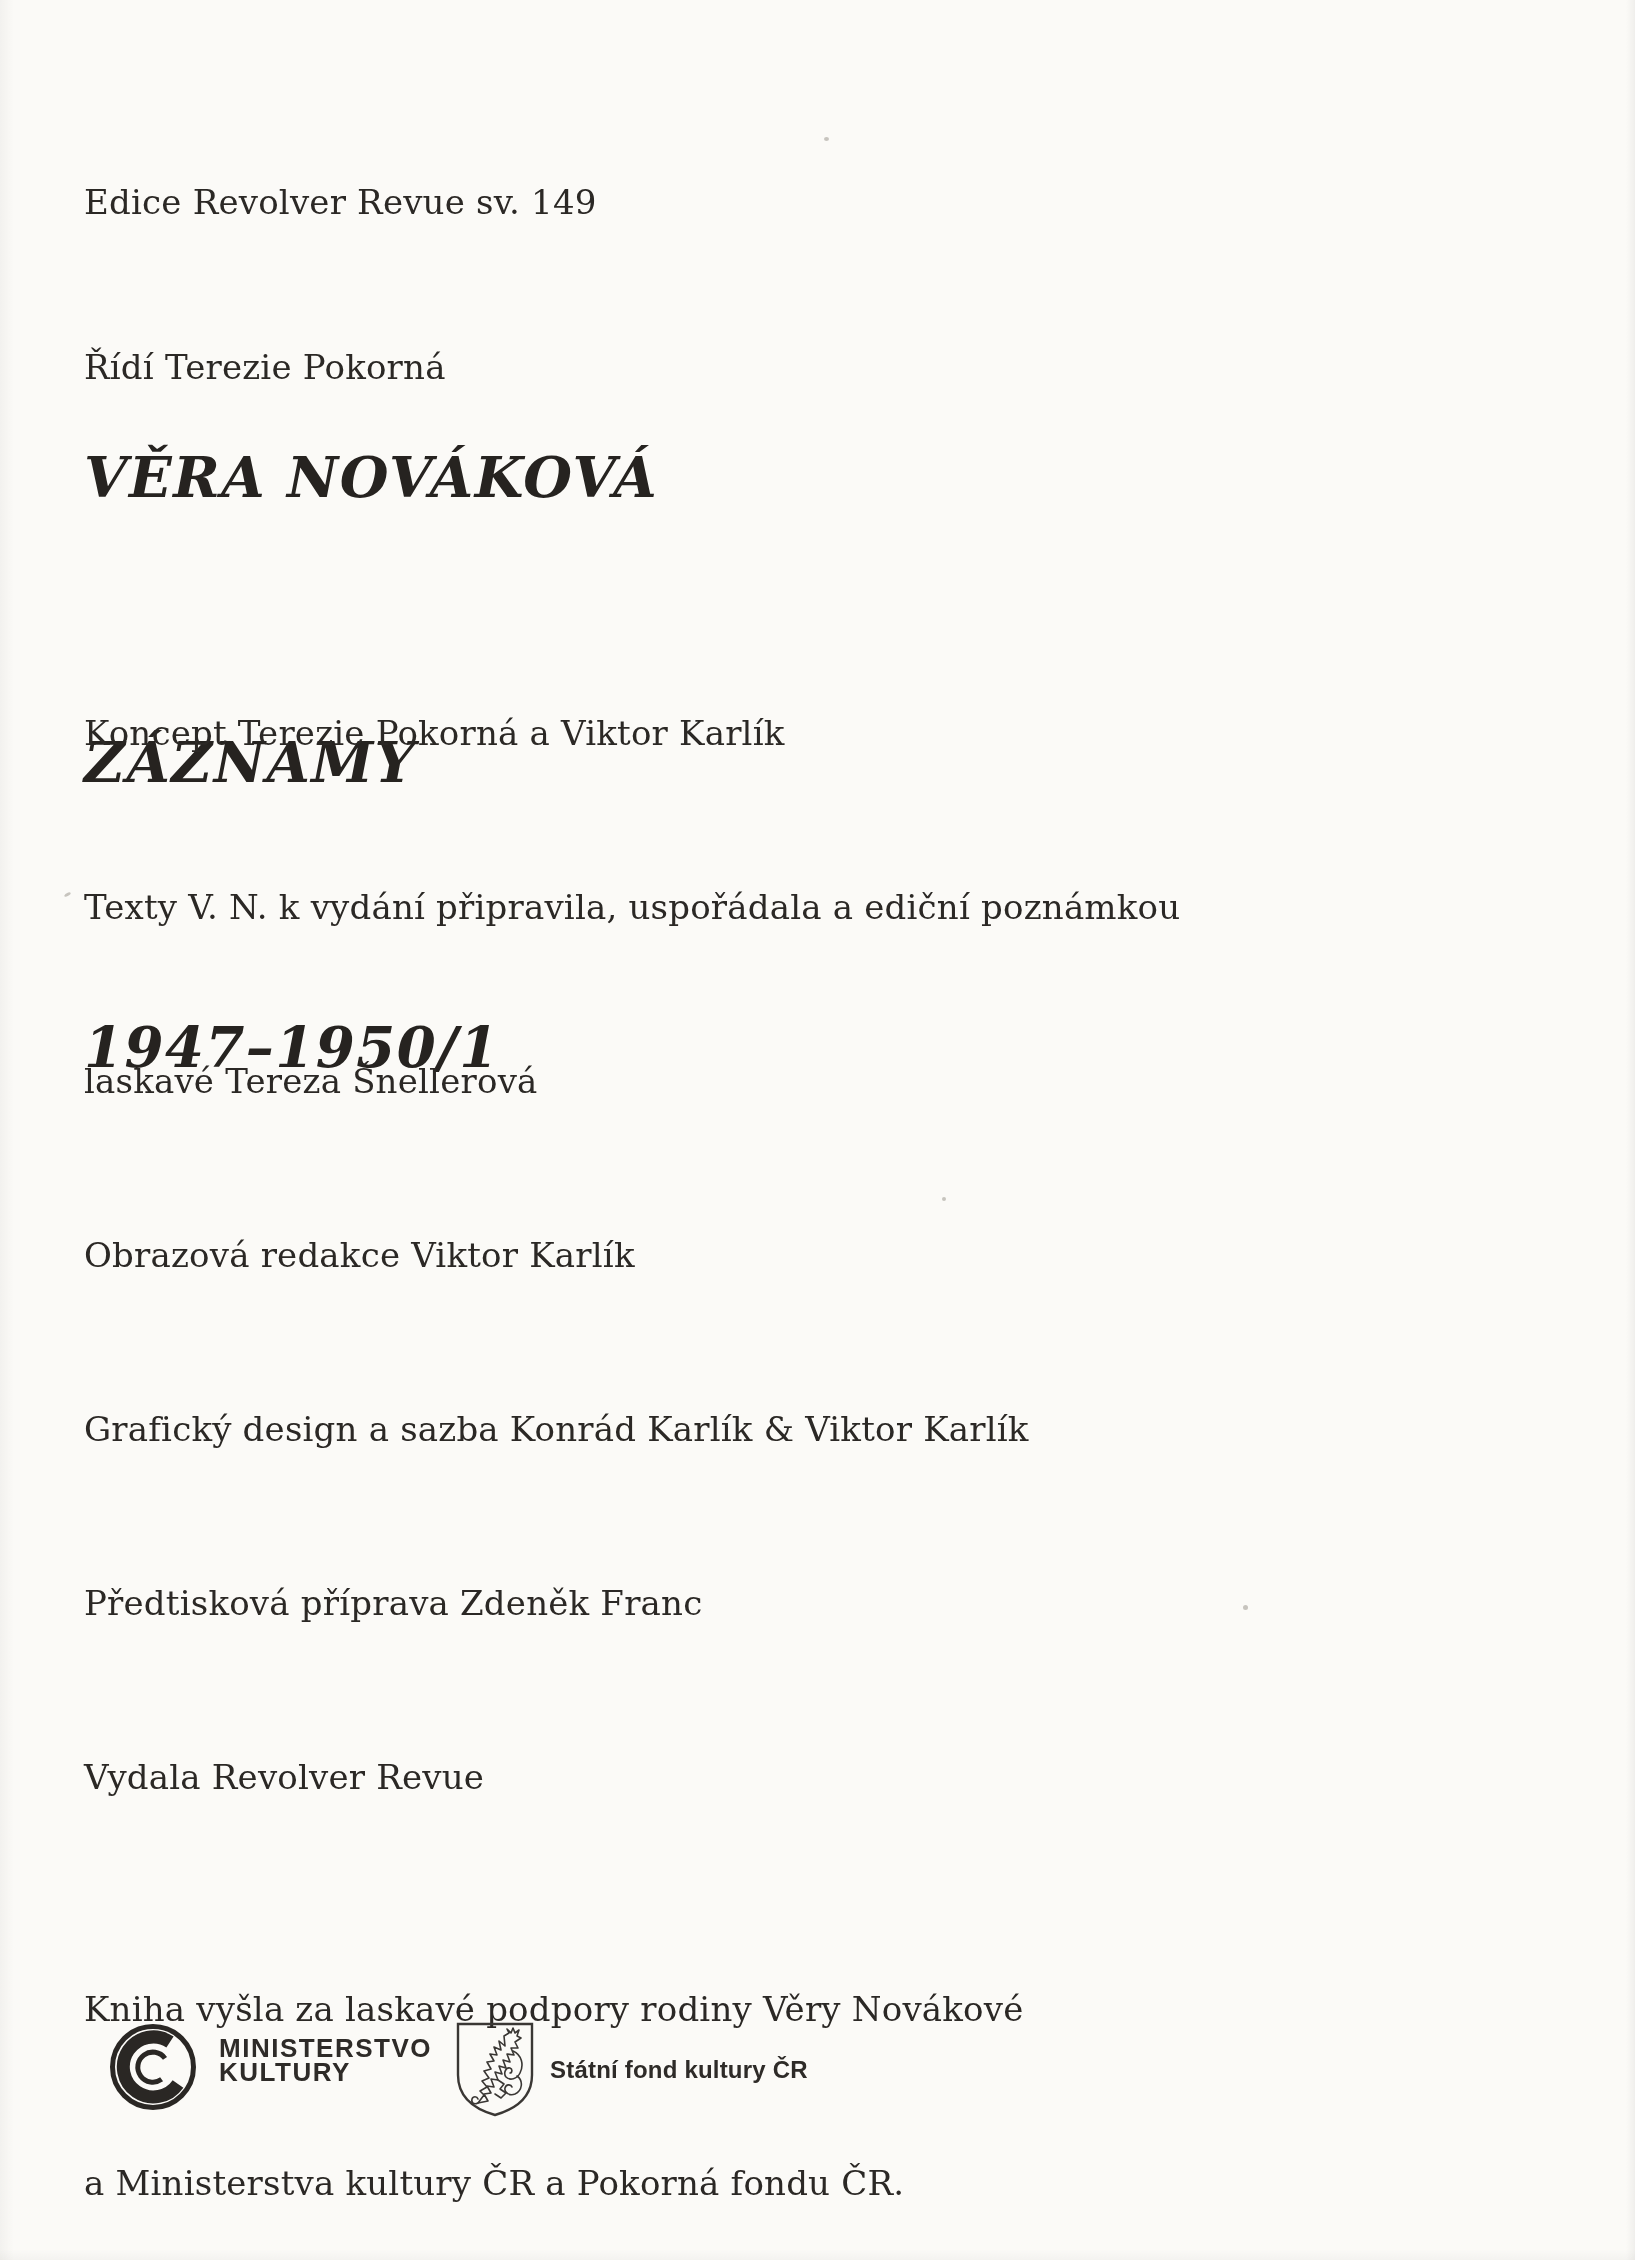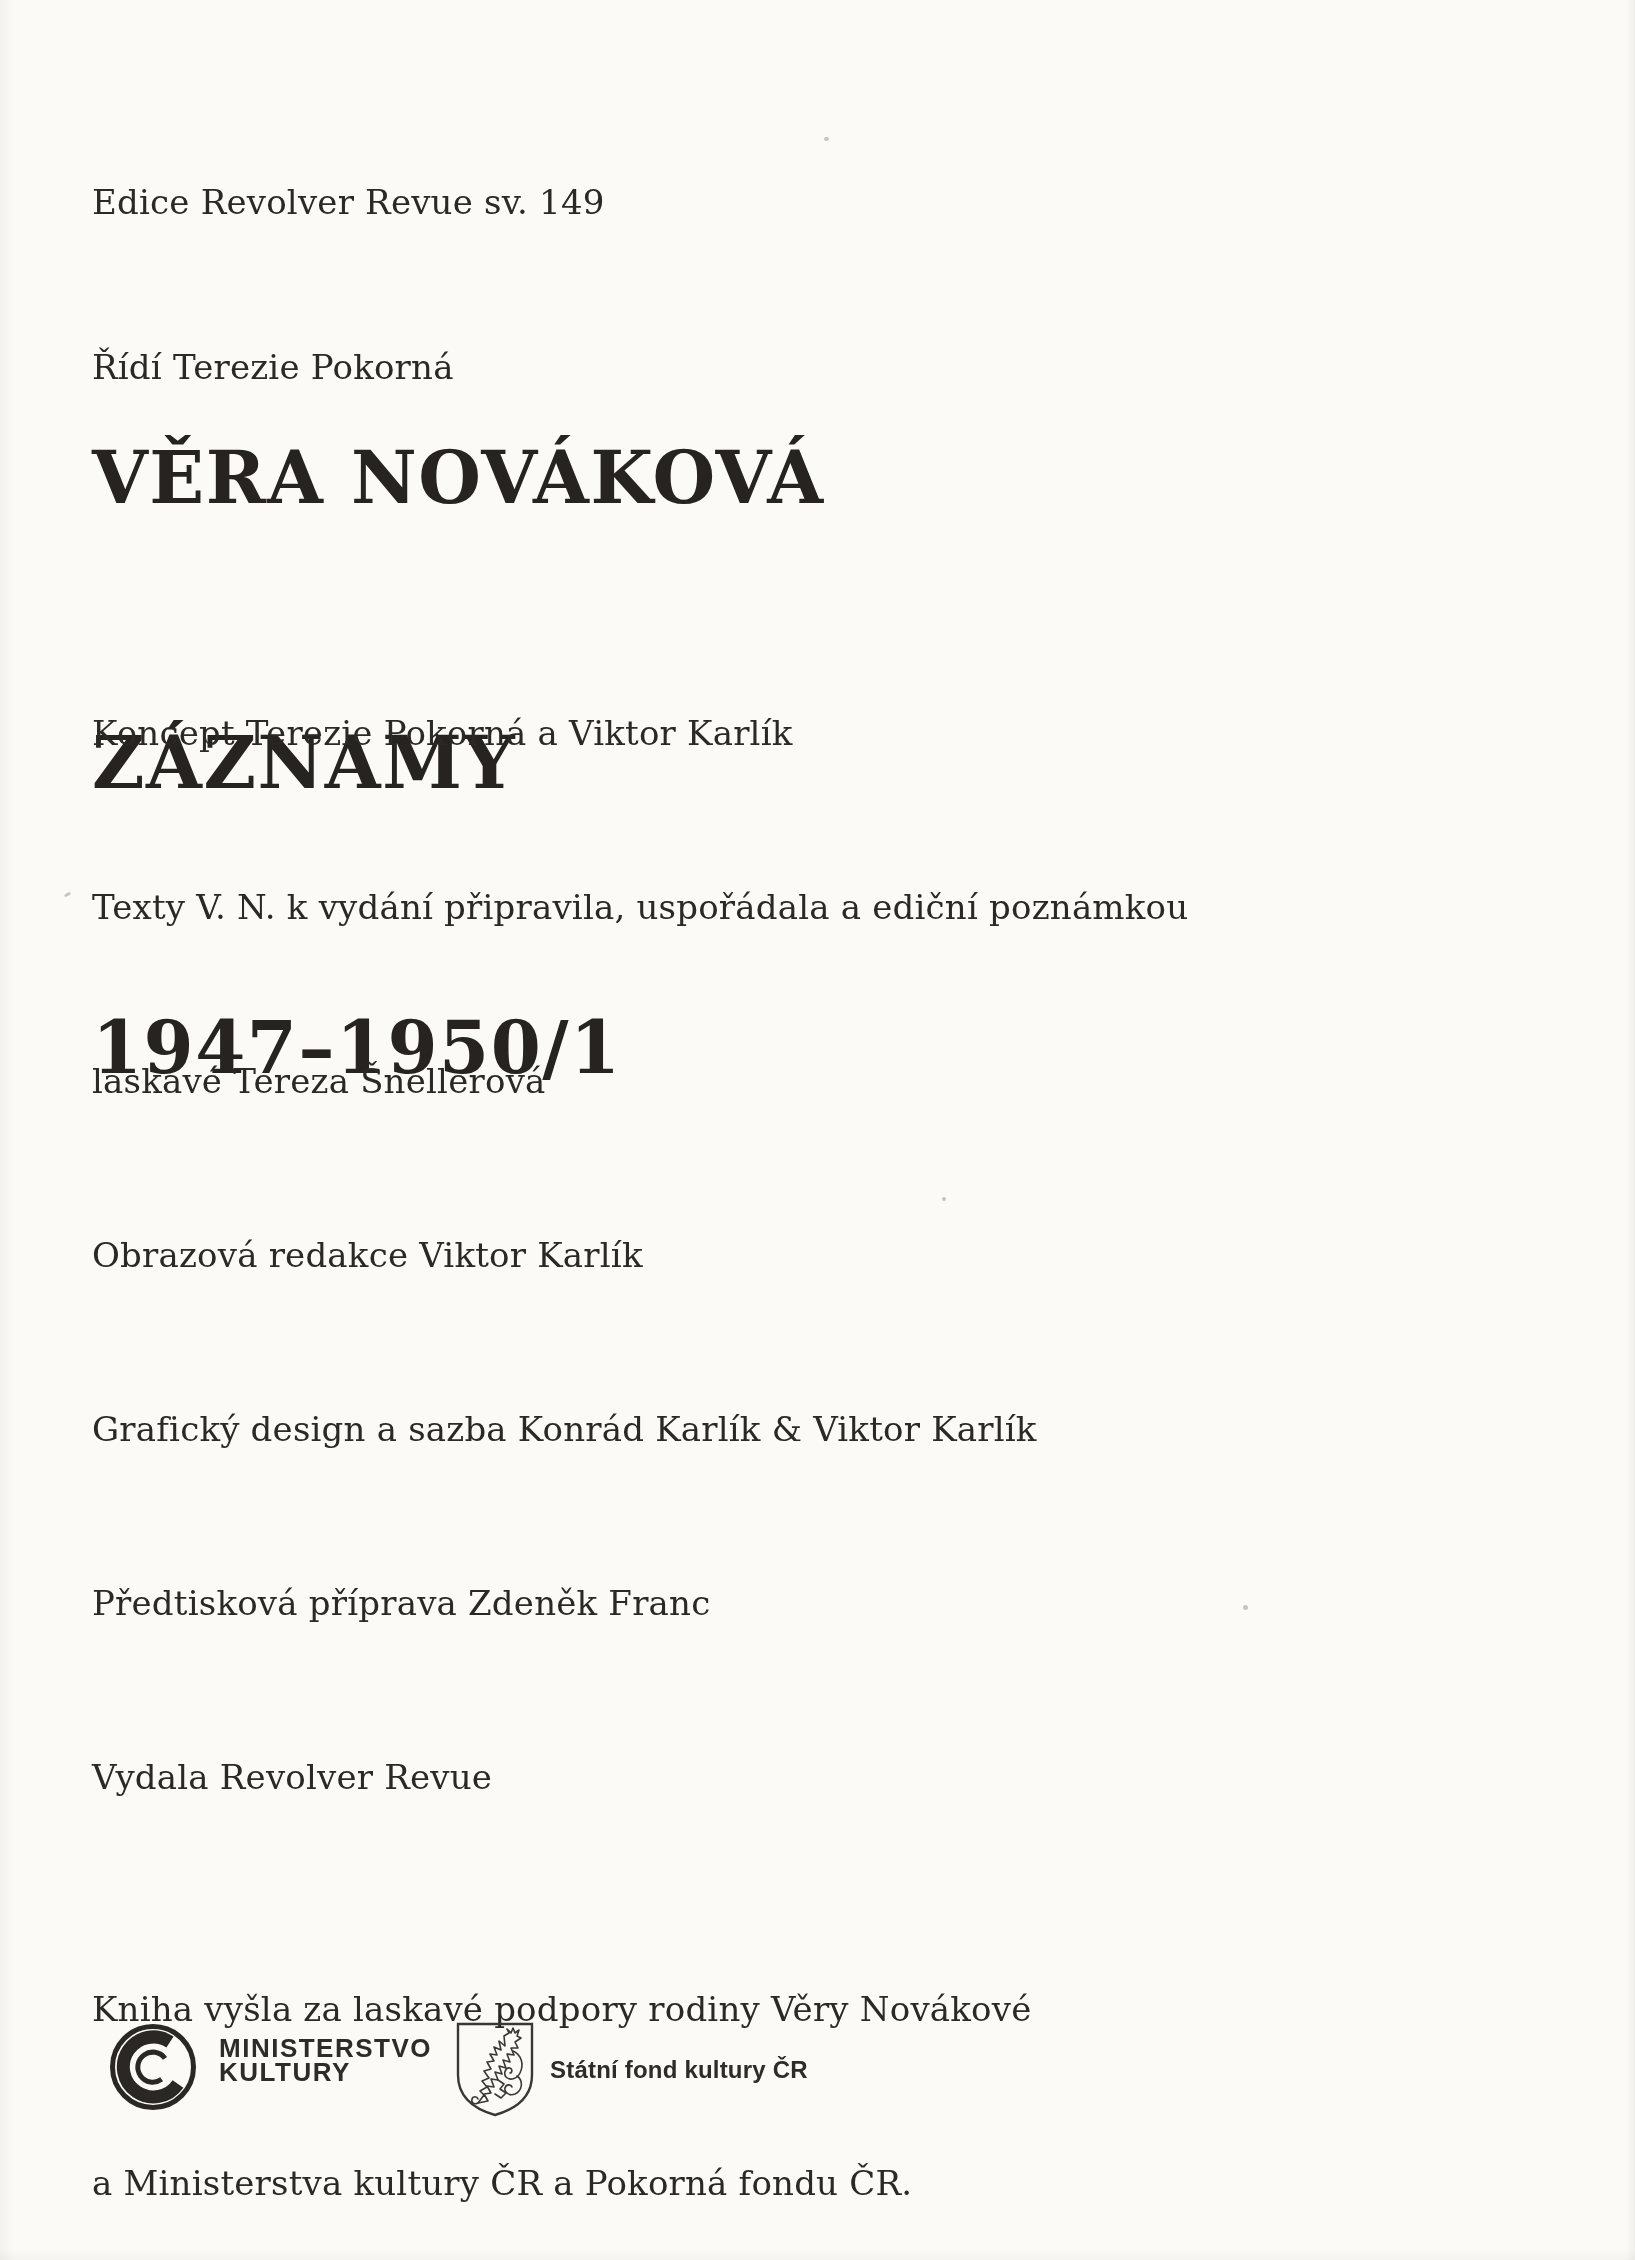--- a/index.html
+++ b/index.html
@@ -11,23 +11,23 @@
     overflow:hidden;
   }
   .page{
     position:absolute;inset:0;
     background:
       linear-gradient(to right, rgba(0,0,0,0.035), rgba(0,0,0,0) 14px),
       linear-gradient(to left, rgba(0,0,0,0.05), rgba(0,0,0,0) 10px),
       linear-gradient(to top, rgba(0,0,0,0.03), rgba(0,0,0,0) 12px),
       #fbfaf7;
   }
-  .txt{position:absolute;left:92px;white-space:pre;}
+  .txt{position:absolute;left:84px;white-space:pre;}
   .header-block{top:65px;font-size:34px;line-height:55px;letter-spacing:0.2px;}
-  .title-block{top:240px;font-size:72px;line-height:95px;font-weight:bold;letter-spacing:1.5px;color:#262320;}
+  .title-block{top:240px;font-size:56px;line-height:95px;font-weight:bold;letter-spacing:1.5px;color:#262320;font-style:italic;}
   .credits-block{top:588px;font-size:34px;line-height:58px;letter-spacing:0.2px;}
   .support-block{top:1864px;font-size:34px;line-height:58px;letter-spacing:0.2px;}
   .logo-row{position:absolute;left:0;top:0;width:100%;height:100%;}
   .ministry-logo{position:absolute;left:109px;top:2023px;width:88px;height:88px;}
   .ministry-text{
     position:absolute;left:219px;top:2036px;
     font-family:"Liberation Sans", sans-serif;font-weight:bold;
     font-size:26px;line-height:24px;letter-spacing:1.5px;color:#2e2b28;
   }
   .shield-logo{position:absolute;left:454px;top:2021px;width:82px;height:98px;}

